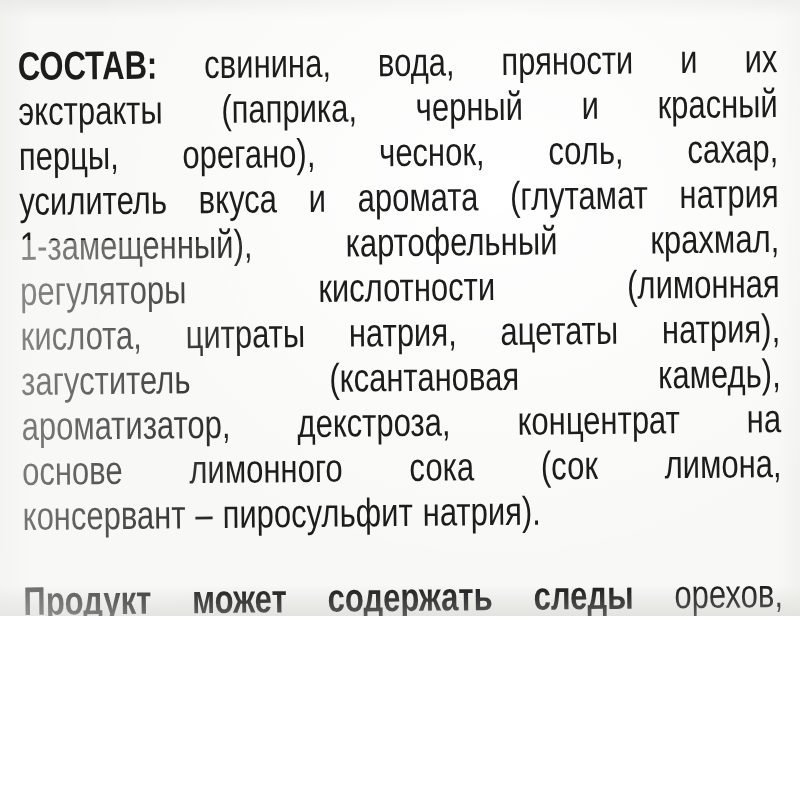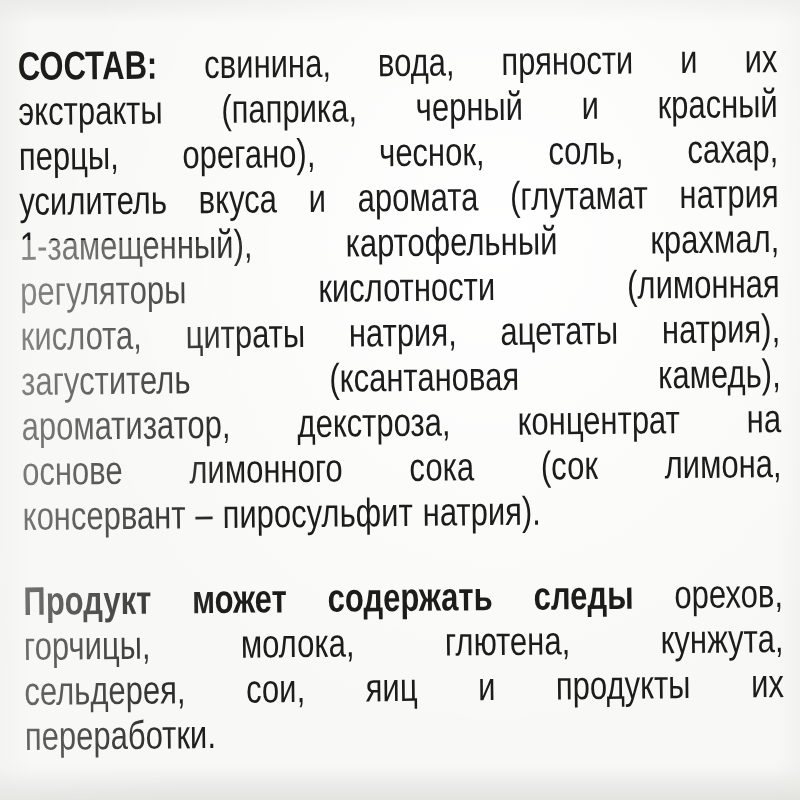--- a/index.html
+++ b/index.html
@@ -8,21 +8,21 @@
   }
   body {
     width: 800px;
     height: 800px;
     overflow: hidden;
     font-family: "Liberation Sans", "DejaVu Sans", sans-serif;
   }
   .photo {
     position: relative;
     width: 800px;
-    height: 800px;
+    height: 616px;
     background:
       radial-gradient(ellipse at 62% 30%, #ffffff 0%, rgba(255,255,255,0) 65%),
       linear-gradient(180deg, #ebebe9 0%, rgba(235,235,233,0) 3%),
       linear-gradient(0deg, #ecece9 0%, rgba(236,236,233,0) 5%),
       linear-gradient(90deg, #f1f1ee 0%, rgba(241,241,238,0) 4%),
       linear-gradient(270deg, #f2f2ef 0%, rgba(242,242,239,0) 3%),
       #f8f8f6;
     overflow: hidden;
   }
   .text-block {

